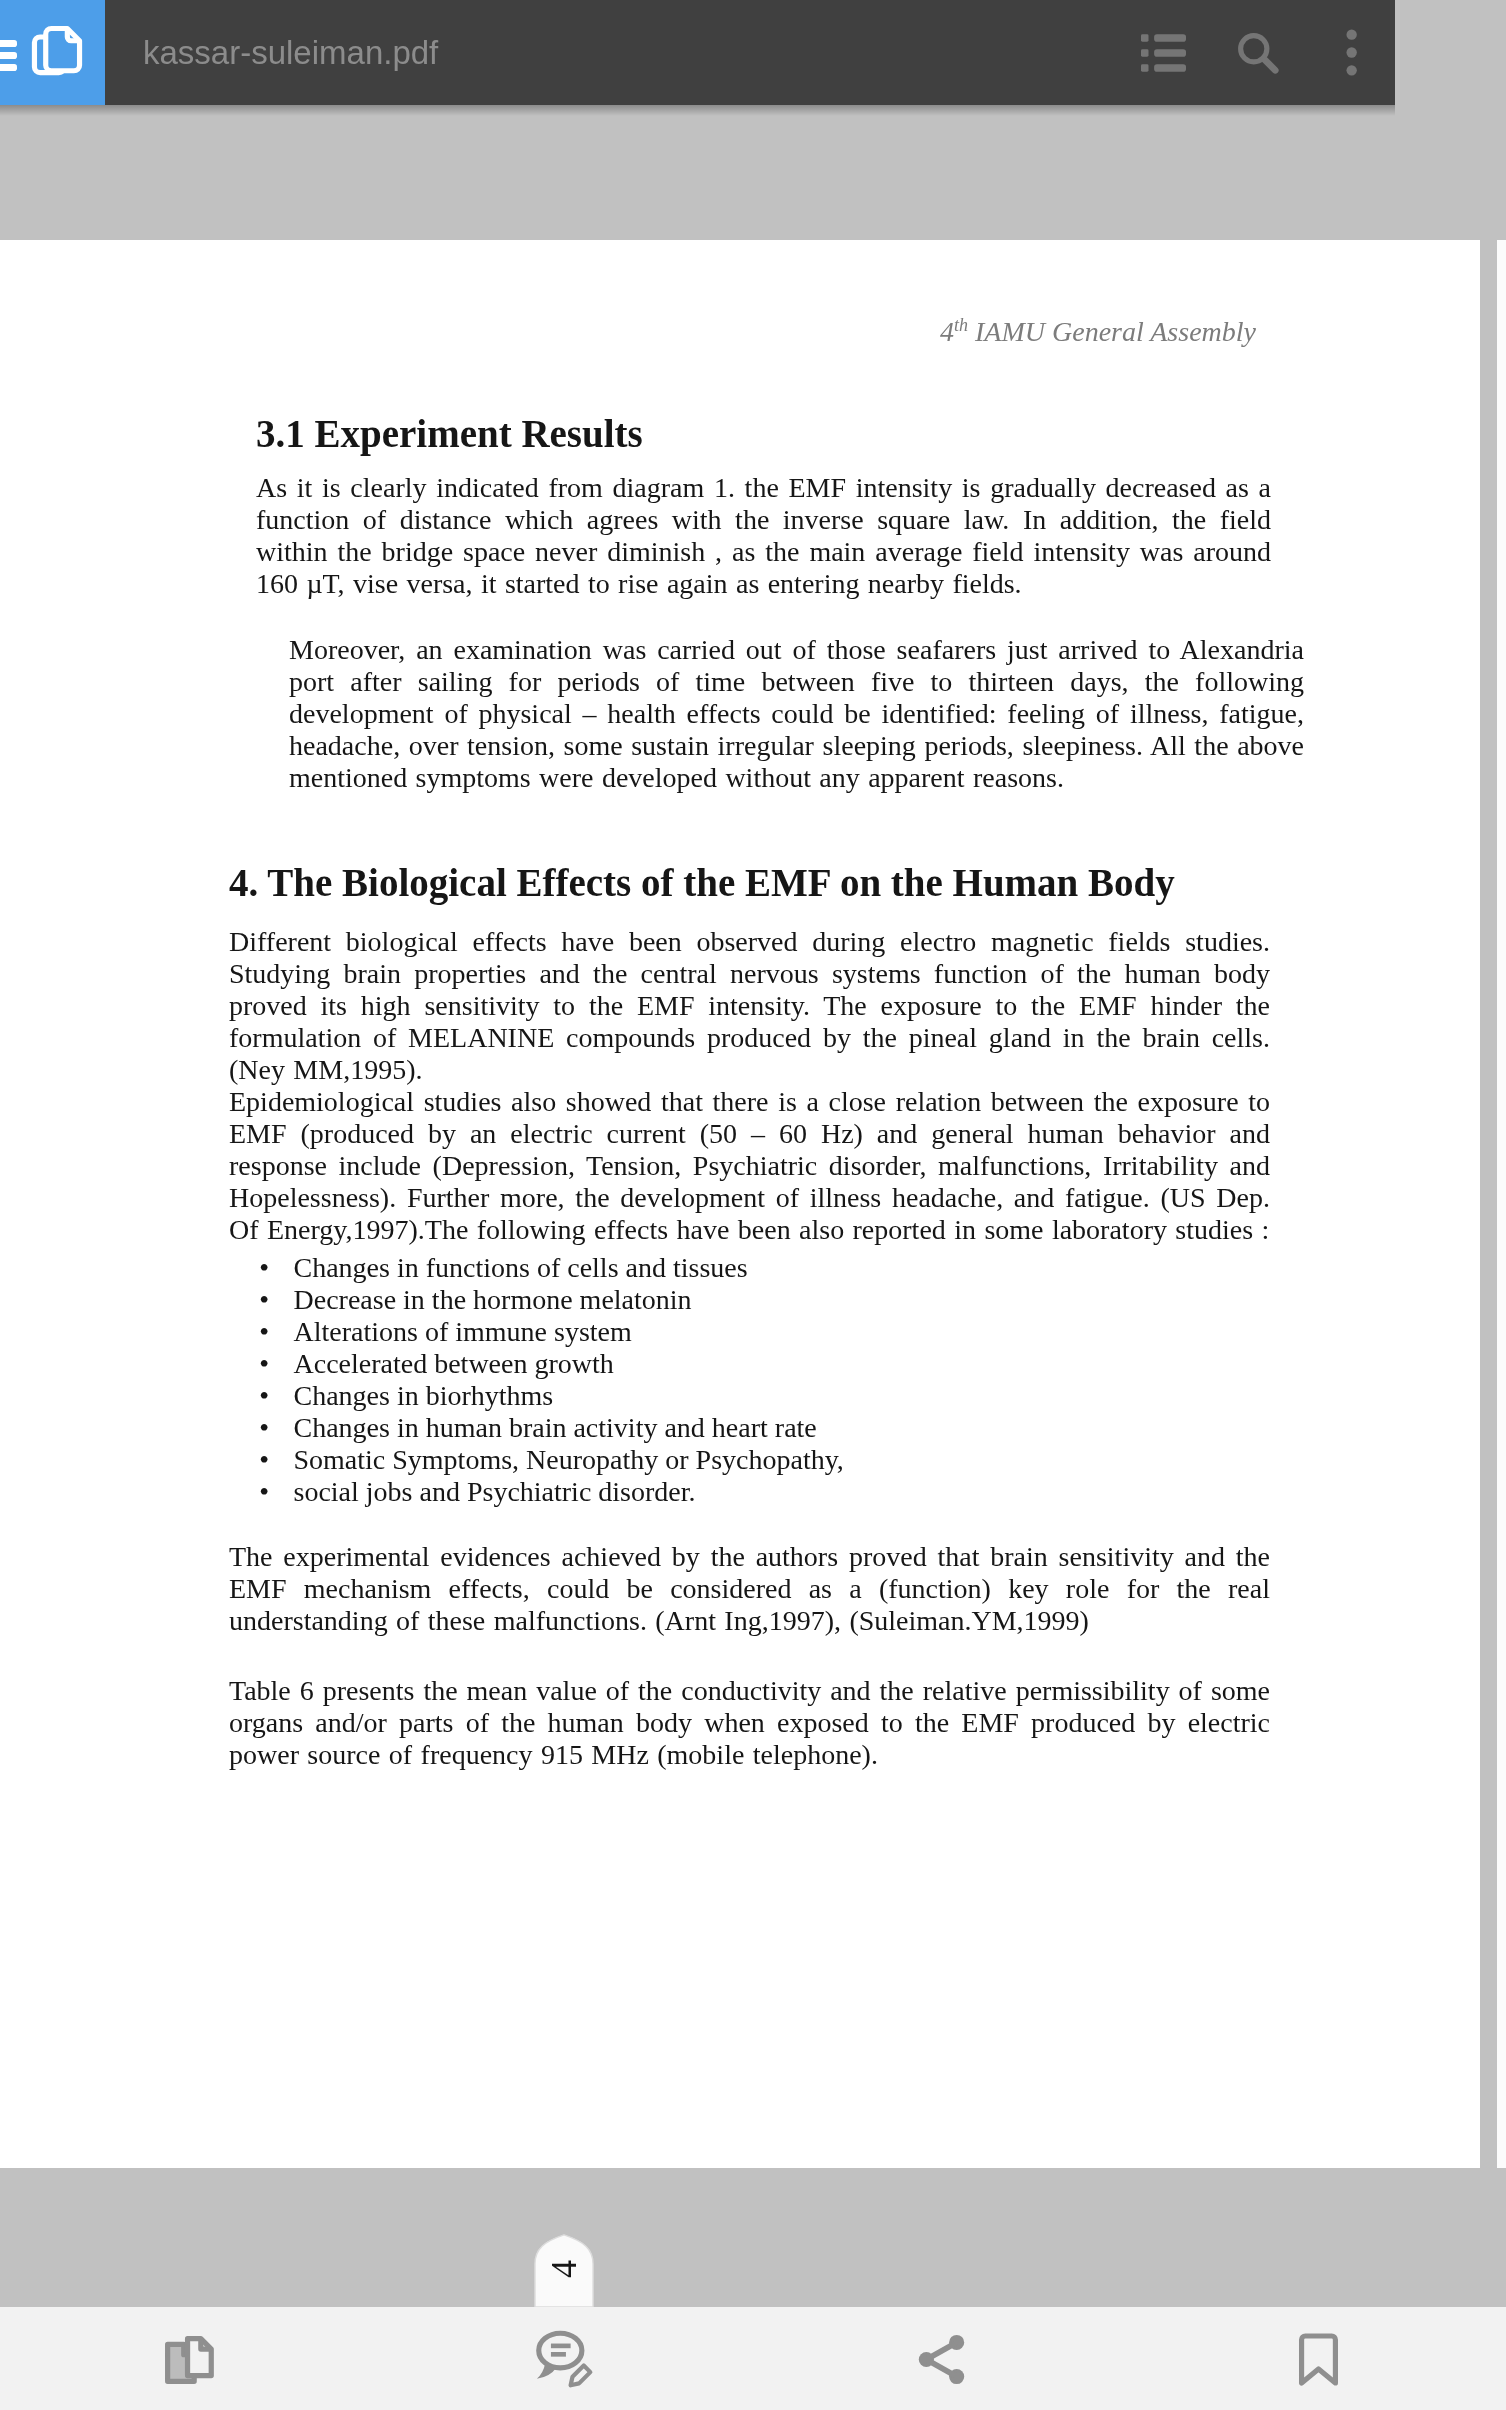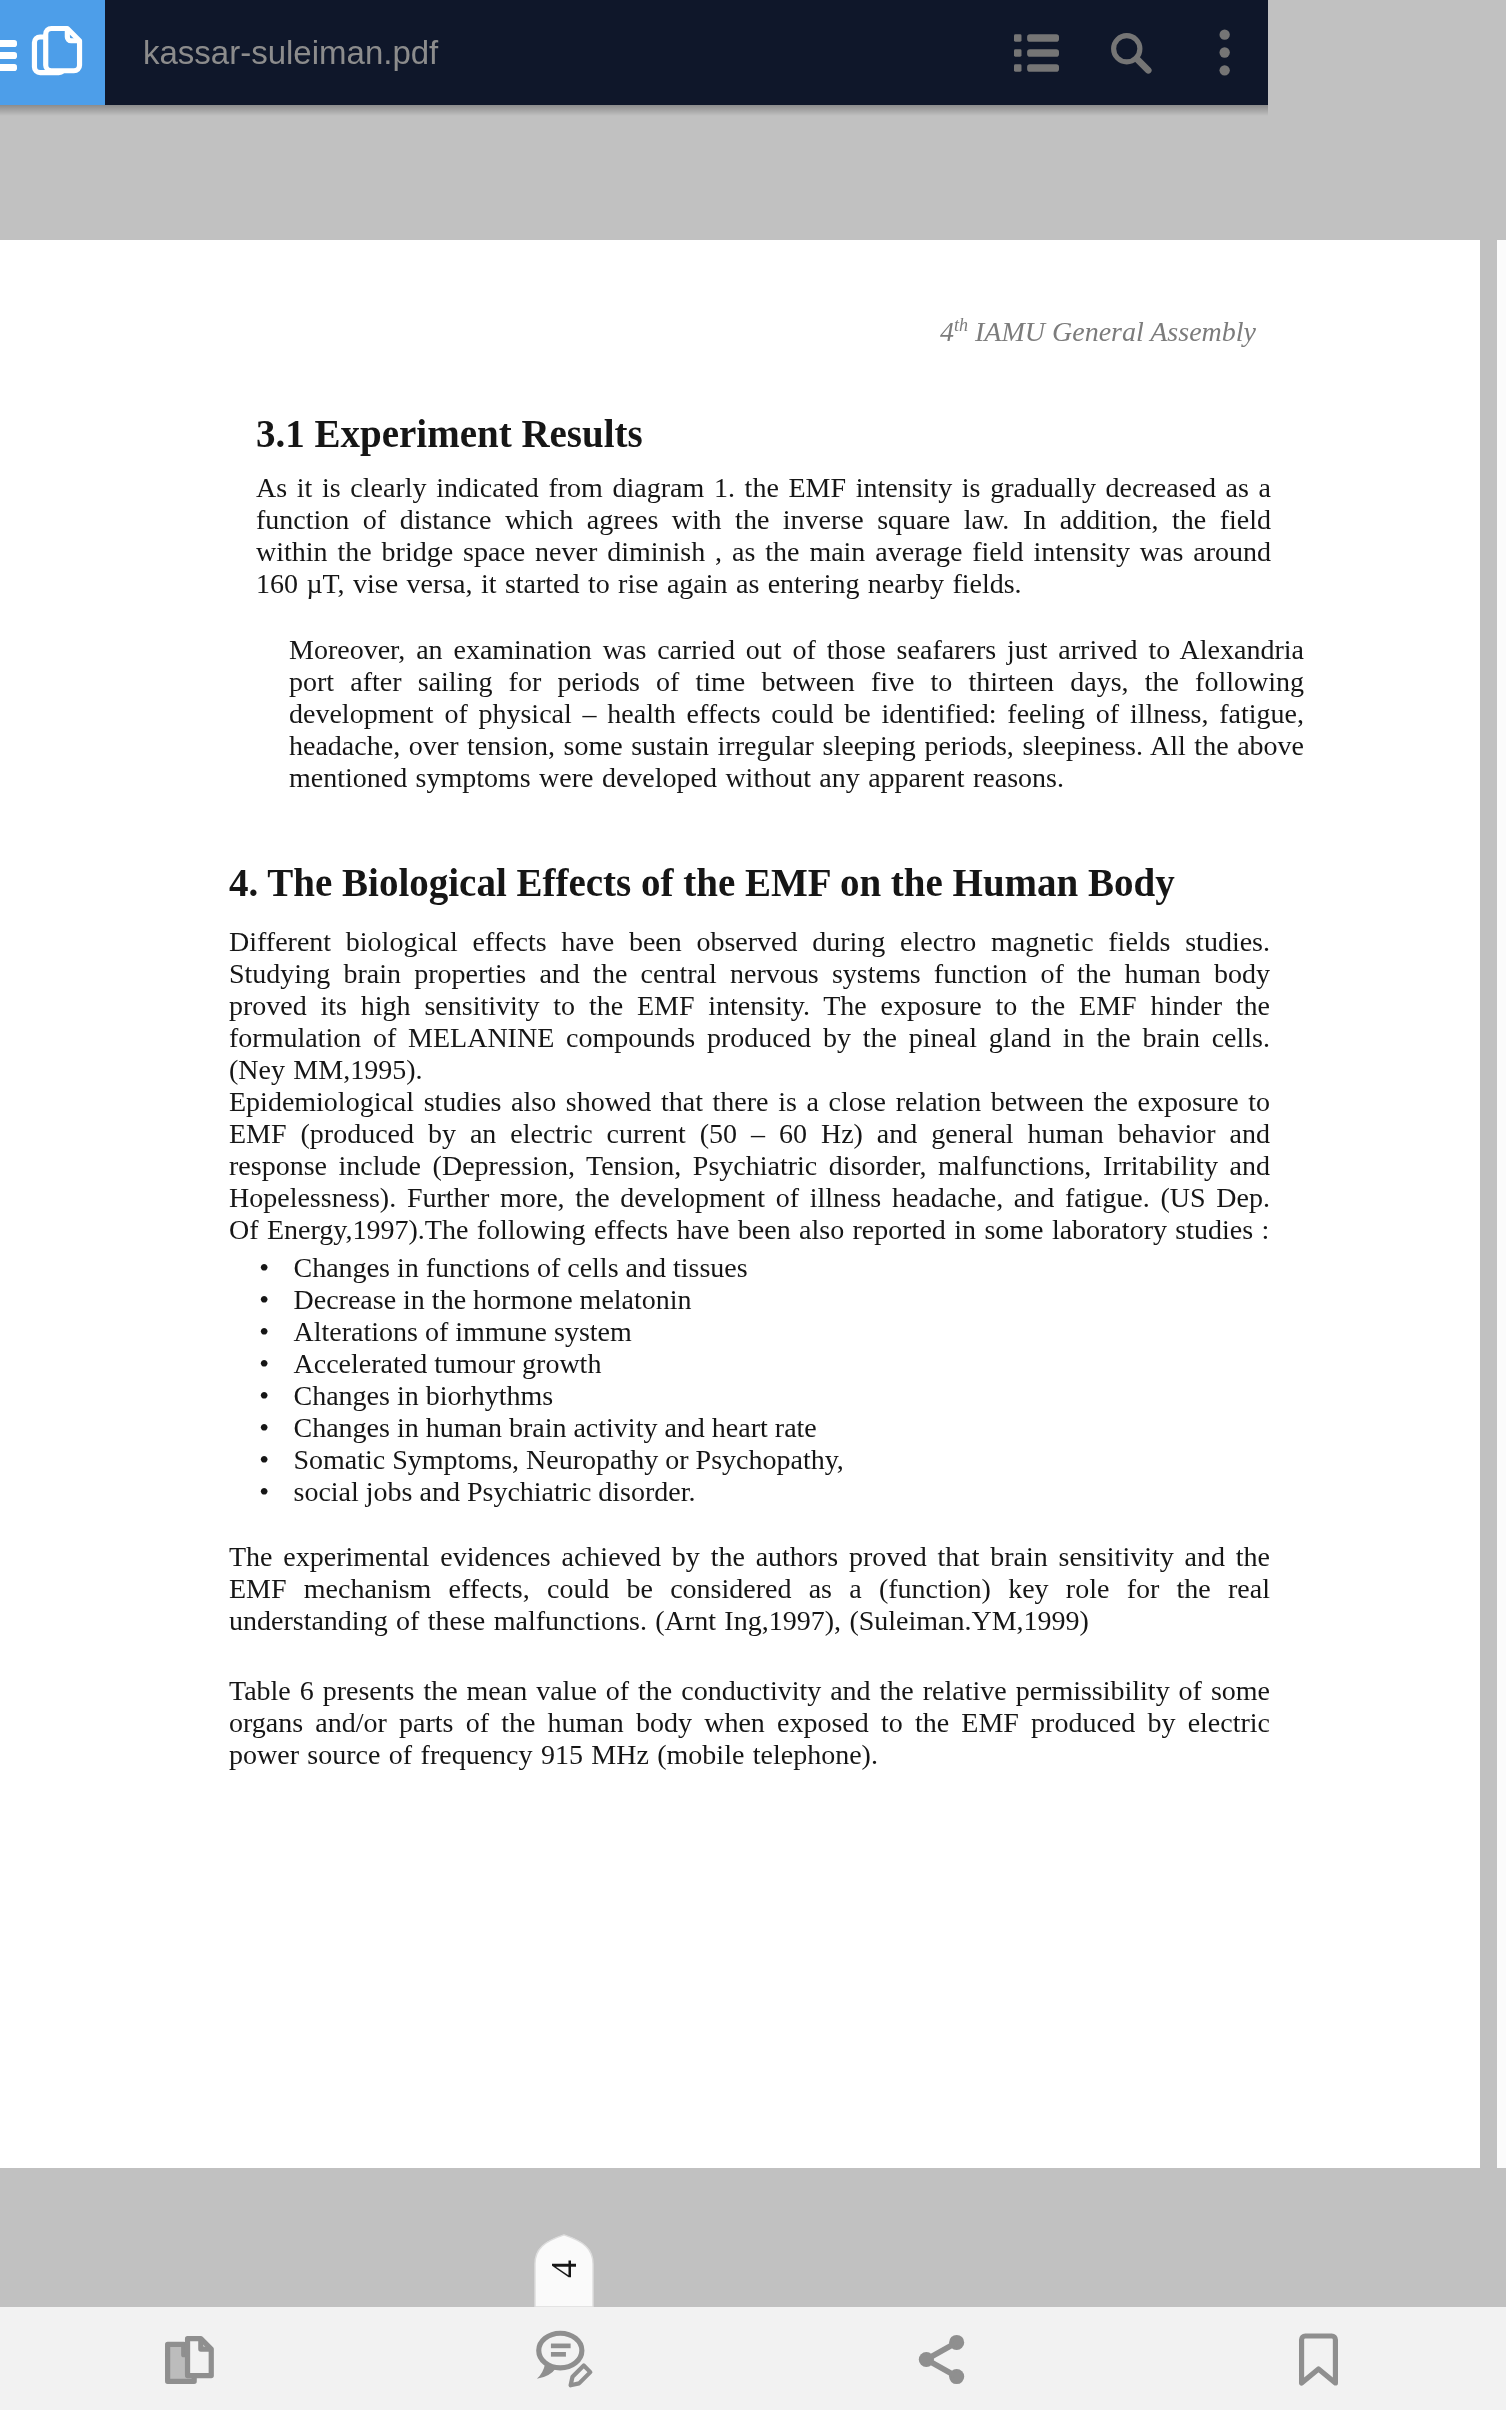--- a/index.html
+++ b/index.html
@@ -1,20 +1,20 @@
 <!DOCTYPE html>
 <html style="font-size:15px"><head>
 <meta charset="utf-8">
 <style>
   html,body{margin:0;padding:0;background:#e9e9e9;}
   .screen{position:relative;width:1507px;height:2411px;overflow:hidden;
           font-family:"Liberation Sans",sans-serif;background:#c1c1c1;}
 
   
-  .appbar{position:absolute;left:0;top:0;width:1268px;height:105px;background:#0f172a;z-index:6;}
+  .appbar{position:absolute;left:0;top:0;width:1395px;height:105px;background:#404040;z-index:6;}
   .appbar::after{content:"";position:absolute;left:0;top:105px;width:100%;height:11.3px;
                  background:linear-gradient(to bottom,rgba(0,0,0,0.28),rgba(0,0,0,0));}
   .blue-tile{position:absolute;left:0;top:0;width:105px;height:105px;background:#4d9ee9;
              overflow:hidden;cursor:pointer;}
   .ham{position:absolute;left:-15px;top:40px;width:32px;}
   .ham span{display:block;height:6.6px;border-radius:2.8px;background:#fff;margin-bottom:5.6px;}
   .doc-svg{position:absolute;left:26px;top:21px;}
   .appbar-title{position:absolute;left:143px;top:0;height:105px;line-height:105px;
                 font-size:33px;color:#8c8c8c;}
   .appbar-actions{position:absolute;right:21px;top:0;height:105px;display:flex;align-items:center;gap:49px;}
@@ -123,21 +123,21 @@
         <div class="bullet-row">
             <span class="bullet-dot">•</span>
             <span class="bullet-text">Decrease in the hormone melatonin</span>
           </div>
         <div class="bullet-row">
             <span class="bullet-dot">•</span>
             <span class="bullet-text">Alterations of immune system</span>
           </div>
         <div class="bullet-row">
             <span class="bullet-dot">•</span>
-            <span class="bullet-text">Accelerated tumour growth</span>
+            <span class="bullet-text">Accelerated between growth</span>
           </div>
         <div class="bullet-row">
             <span class="bullet-dot">•</span>
             <span class="bullet-text">Changes in biorhythms</span>
           </div>
         <div class="bullet-row">
             <span class="bullet-dot">•</span>
             <span class="bullet-text">Changes in human brain activity and heart rate</span>
           </div>
         <div class="bullet-row">

